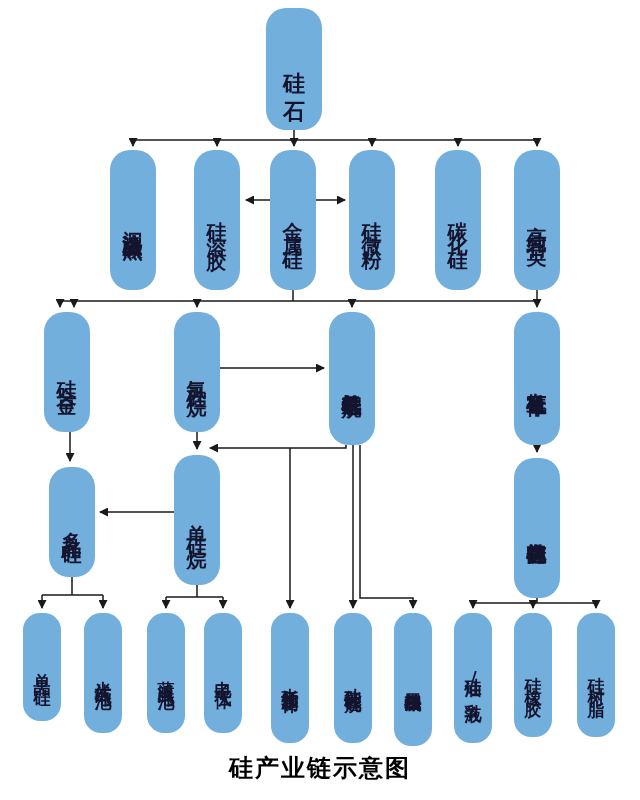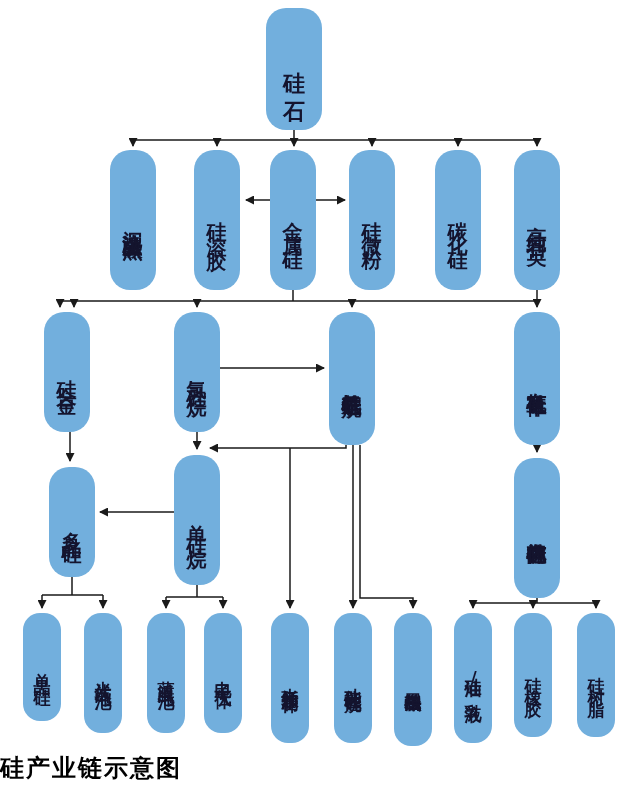--- a/index.html
+++ b/index.html
@@ -35,21 +35,21 @@
   .sp14{letter-spacing:14px;margin-bottom:-14px;}
   .sp12{letter-spacing:12px;margin-bottom:-12px;}
   .sp8{letter-spacing:8px;margin-bottom:-8px;}
   .sp7{letter-spacing:7px;margin-bottom:-7px;}
   .sp6{letter-spacing:6px;margin-bottom:-6px;}
   .sp4{letter-spacing:4px;margin-bottom:-4px;}
   .sp2{letter-spacing:2px;margin-bottom:-2px;}
   .sp1{letter-spacing:1px;margin-bottom:-1px;}
   .title{
     position:absolute;z-index:2;left:0;right:0;top:752px;
-    font-size:24px;font-weight:800;
+    text-align:center;font-size:24px;font-weight:800;
     letter-spacing:2px;color:var(--title-color);
   }
 </style>
 </head>
 <body>
 
 <div class="stage">
 
   <svg id="edges" width="640" height="800" viewBox="0 0 640 800">
     <defs>

